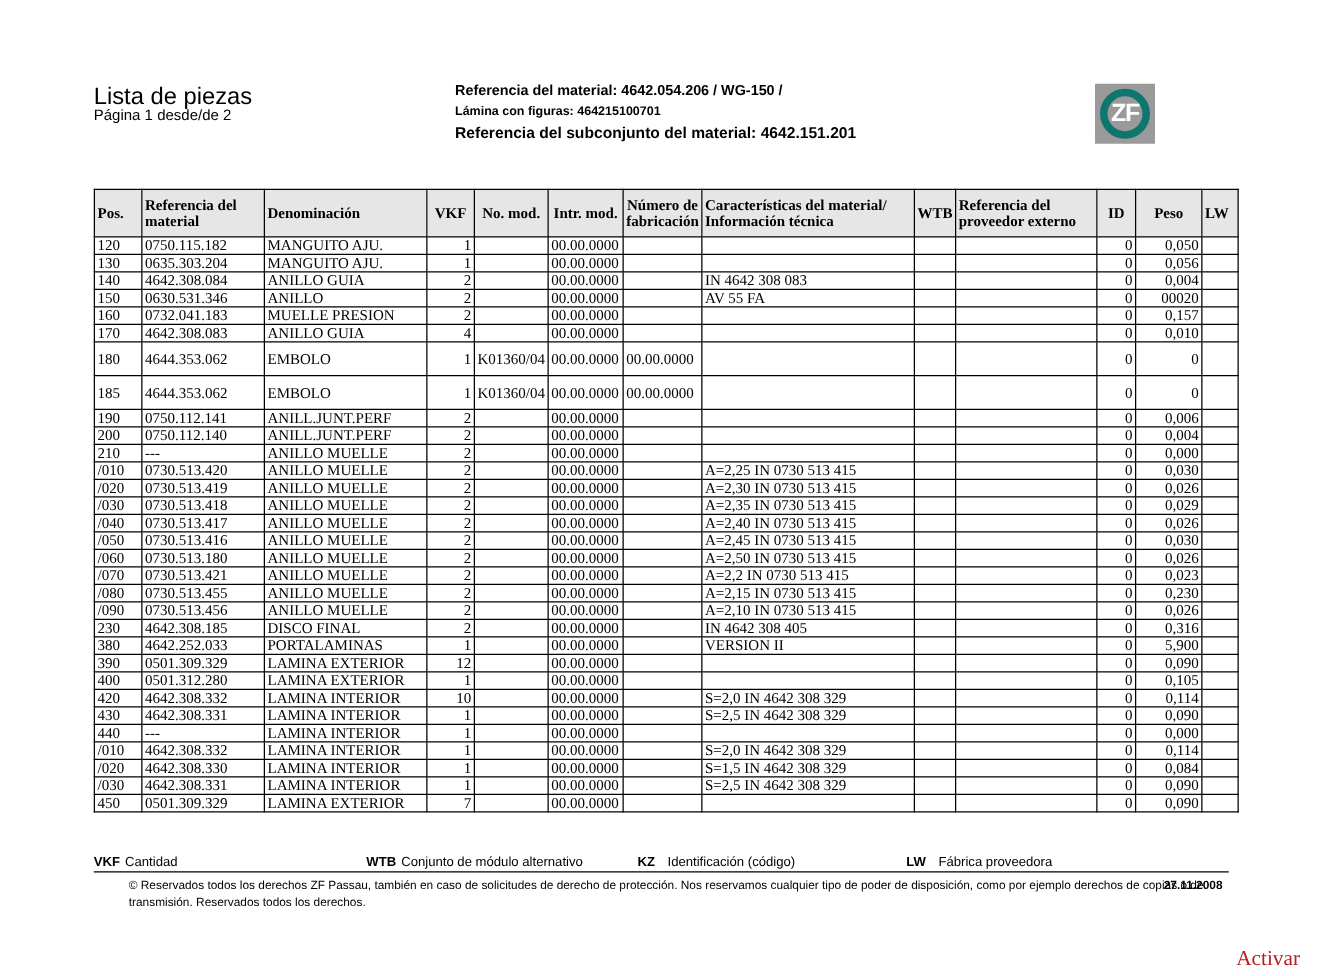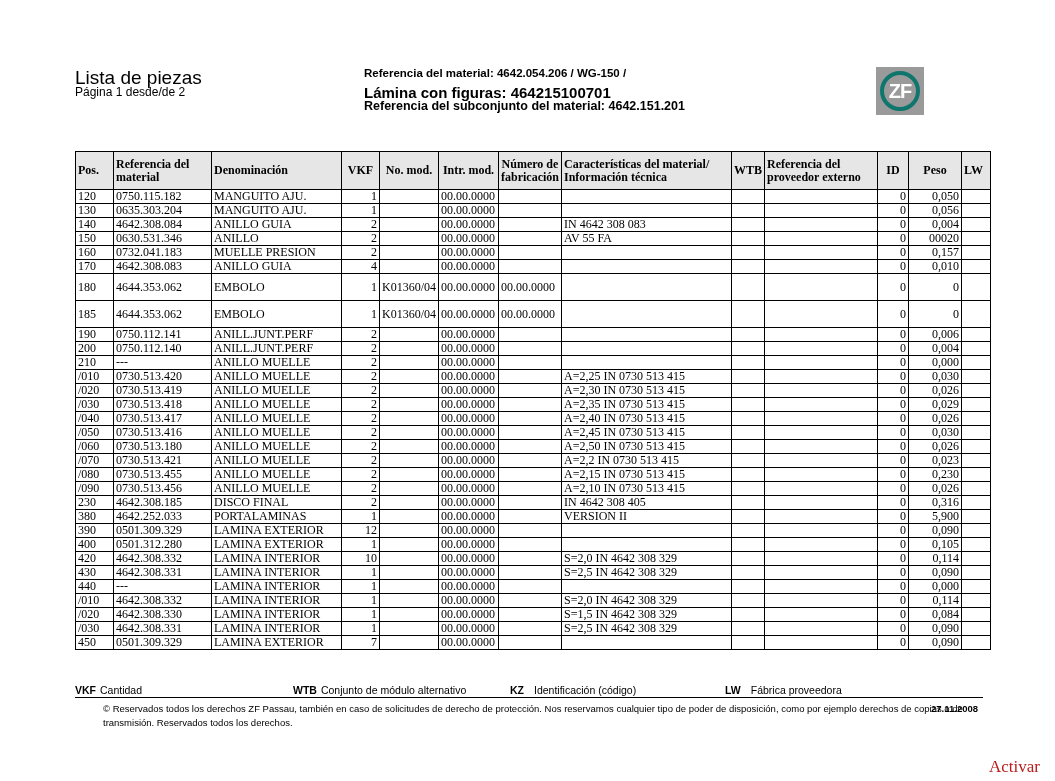--- a/index.html
+++ b/index.html
@@ -1,24 +1,24 @@
 <!DOCTYPE html>
 <html><head>
 <meta charset="utf-8">
 <style>
   html, body { margin:0; padding:0; }
   body { width:1055px; height:781px; background:#ffffff; position:relative; overflow:hidden; font-family:"Liberation Sans", sans-serif; color:#000; }
   .title { position:absolute; left:75px; top:68px; font-size:19px; line-height:20px; }
   .subtitle { position:absolute; left:75px; top:86px; font-size:12px; line-height:13px; }
   .hdr { position:absolute; left:340px; font-weight:bold; font-family:"Liberation Sans", sans-serif;margin-left:24px; }
   .hdr1 { top:67px; font-size:11.5px; }
-  .hdr2 { top:84px; font-size:15px; }
+  .hdr2 { top:84px; font-size:10px; }
   .hdr3 { top:99px; font-size:12.5px; }
   .logo { position:absolute; left:876px; top:67px; width:48px; height:48px; background:#9a9a9a; display:flex; align-items:center; justify-content:center; }
-  .logo-circle { width:40px; height:40px; border:4px solid #0f766e; border-radius:50%; box-sizing:border-box; display:flex; align-items:center; justify-content:center; color:#fff; font-weight:bold; font-size:20px; font-family:"Liberation Sans", sans-serif; letter-spacing:-1px; }
+  .logo-circle { width:40px; height:40px; border:6px solid #0f766e; border-radius:50%; box-sizing:border-box; display:flex; align-items:center; justify-content:center; color:#fff; font-weight:bold; font-size:20px; font-family:"Liberation Sans", sans-serif; letter-spacing:-1px; }
   table.parts { position:absolute; left:75px; top:151px; border-collapse:collapse; font-family:"Liberation Serif", serif; font-size:12px; table-layout:fixed; }
   table.parts th, table.parts td { border:1px solid #000; padding:0 2px; line-height:13px; overflow:hidden; white-space:nowrap; }
   table.parts th { background:#e6e6e6; font-weight:bold; height:37px; text-align:left; white-space:normal; font-size:12px; line-height:13px; }
   table.parts th.c { text-align:center; }
   table.parts td { height:13px; }
   table.parts tr.tall td { height:26px; }
   td.r { text-align:right; }
   td.nomod { text-align:right; font-size:12px; line-height:12px; white-space:normal; word-break:break-all;margin-left:40px; }
   .legend { position:absolute; top:684px; font-size:10.5px; }
   .legend b { font-weight:bold; margin-right:4px; }

